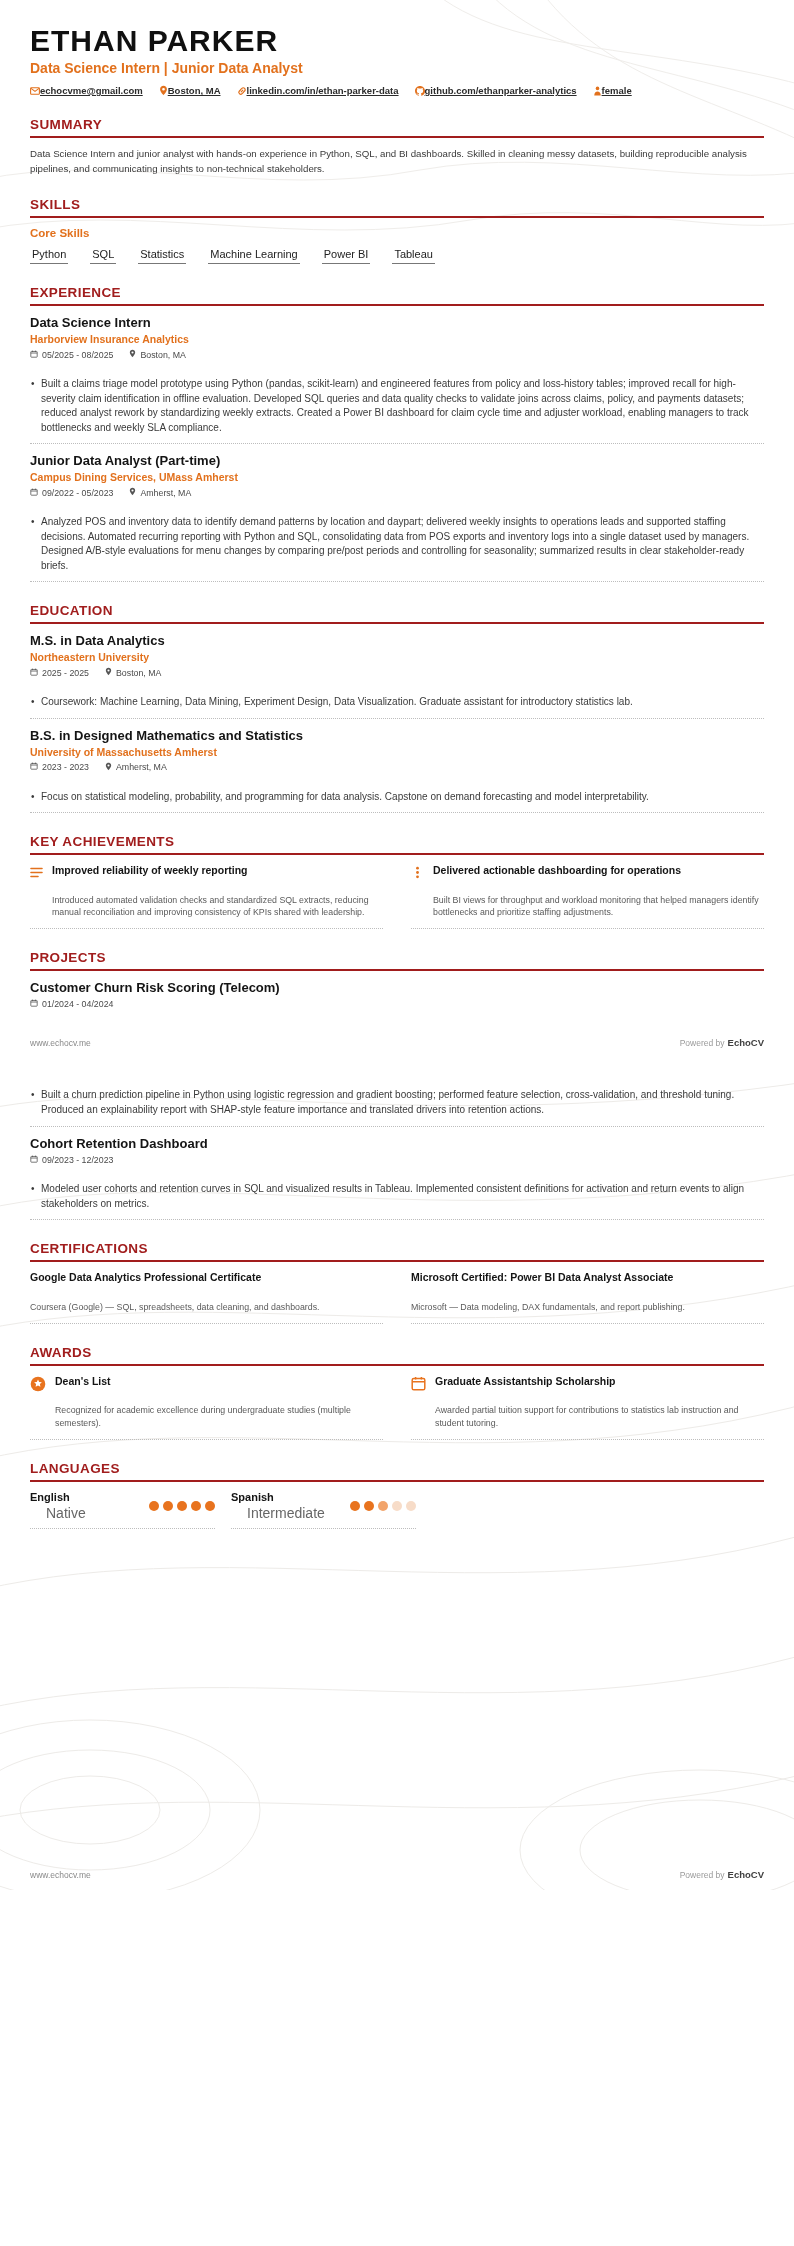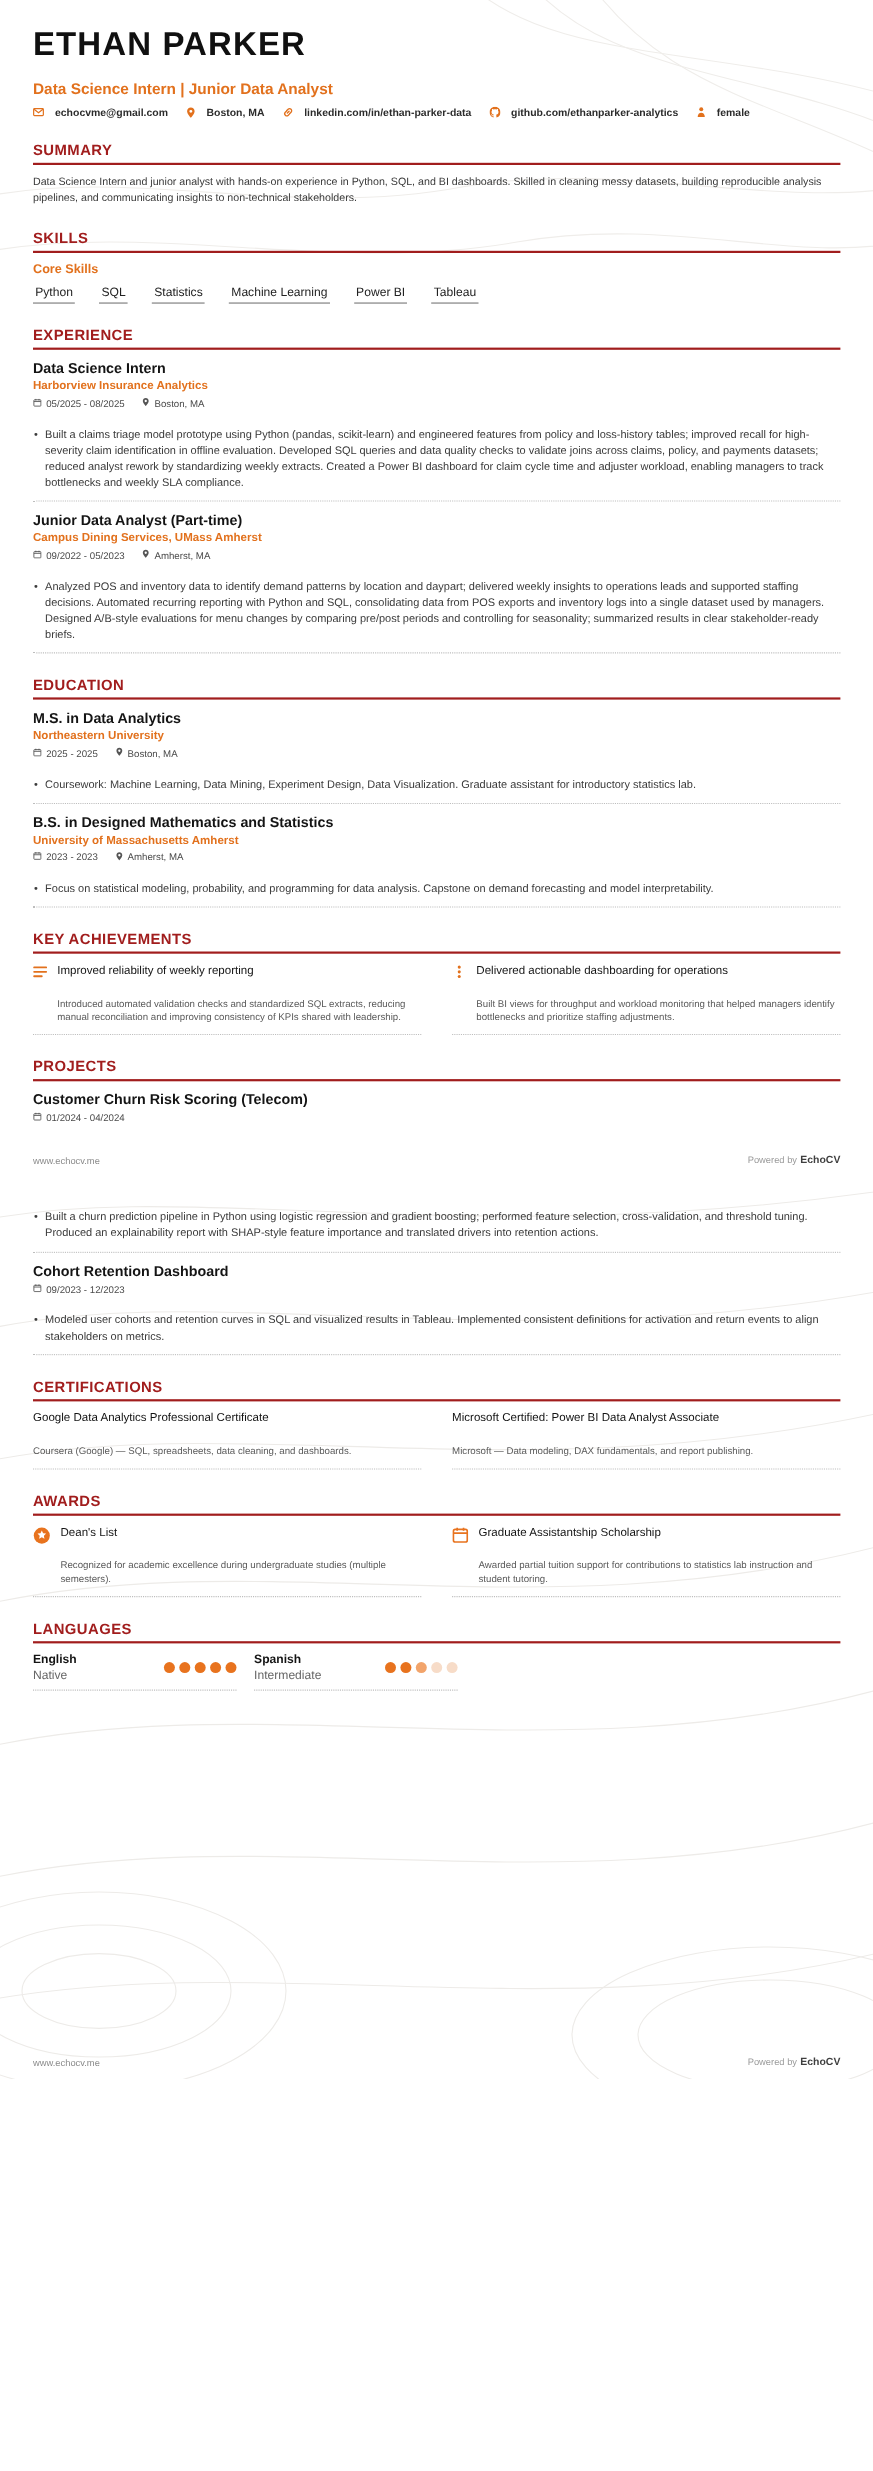--- a/index.html
+++ b/index.html
@@ -12,23 +12,23 @@
     color:#333;
     overflow:hidden;
   }
   .bg-contours {position:absolute; left:0; pointer-events:none;}
   .bg-top {top:0;}
   .bg-bottom {bottom:0;}
   .content {position:relative; padding:24px 30px 0 30px; z-index:2;}
 
   
   .name {font-size:30px; font-weight:bold; letter-spacing:1px; color:#101010; line-height:1.1;}
-  .job-title {font-size:14px; font-weight:bold; color:#E2711D; margin-top:15px;}
+  .job-title {font-size:14px; font-weight:bold; color:#E2711D; margin-top:3px;}
   .contact-row {display:flex; align-items:center; gap:16px; margin-top:9px; flex-wrap:wrap;}
-  .contact-item {display:flex; align-items:flex-start; gap:10px; font-size:9.5px; font-weight:bold; color:#2b2b2b;}
+  .contact-item {display:flex; align-items:flex-end; gap:0; font-size:9.5px; font-weight:bold; color:#2b2b2b;text-decoration:underline;}
   .contact-item svg {display:block;}
 
   
   .section {margin-top:21px;}
   .section-heading {
     font-size:13.5px; font-weight:bold; color:#A11D1D;
     letter-spacing:0.4px;
     border-bottom:2px solid #A11D1D;
     padding-bottom:4px; margin:0 0 9px 0;
   }
@@ -47,29 +47,29 @@
   .meta-row {display:flex; align-items:center; gap:16px; margin-top:4px;}
   .meta-item {display:flex; align-items:center; gap:4px; font-size:8.8px; color:#4a4a4a;}
   .bullets {list-style:none; margin:5px 0 0 0; padding:0;}
   .bullets li {position:relative; padding-left:11px; font-size:10px; line-height:1.45; color:#3a3a3a;margin-top:17px;}
   .bullets li::before {content:"\2022"; position:absolute; left:1px; top:0; color:#3a3a3a;}
 
   
   .two-col {display:grid; grid-template-columns:1fr 1fr; column-gap:28px; row-gap:8px;}
   .ach-item {display:flex; gap:9px; padding-bottom:9px; border-bottom:1px dotted #bdbdbd;}
   .ach-icon {flex:0 0 auto; padding-top:1px;}
-  .ach-title {font-size:10.5px; font-weight:normal; color:#141414; line-height:1.3;}
+  .ach-title {font-size:10.5px; font-weight:bold; color:#141414; line-height:1.3;}
   .ach-text {font-size:8.8px; color:#5a5a5a; line-height:1.45; margin-top:16px;}
   .cert-item {padding-bottom:9px; border-bottom:1px dotted #bdbdbd;}
 
   
   .lang-grid {display:grid; grid-template-columns:185px 185px; column-gap:16px;}
   .lang-item {display:flex; align-items:center; justify-content:space-between; padding-bottom:7px; border-bottom:1px dotted #bdbdbd;gap:23px;}
   .lang-name {font-size:11px; font-weight:bold; color:#141414;}
-  .lang-prof {font-size:11px; color:#666; margin-top:2px;}
+  .lang-prof {font-size:14px; color:#666; margin-top:2px;margin-left:16px;}
   .dots {display:flex; gap:4px;}
   .dot {width:10px; height:10px; border-radius:50%;}
   .dot.f {background:#E8731E;}
   .dot.h {background:#F2A express;}
   .dot.h {background:#F2A46B;}
   .dot.e {background:#F7DCC8;}
 
   
   .footer-row {display:flex; justify-content:space-between; align-items:center;}
   .footer-url {font-size:8.5px; color:#8a8a8a;}

